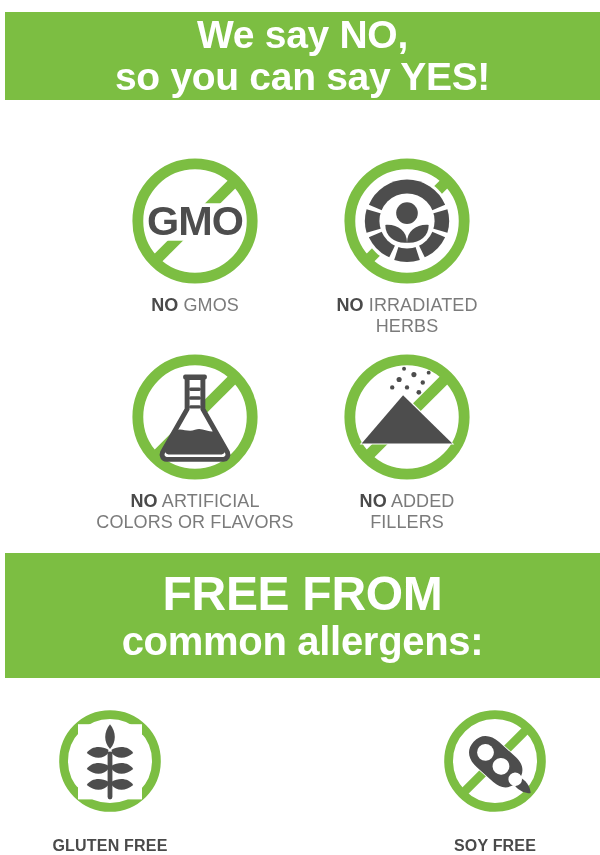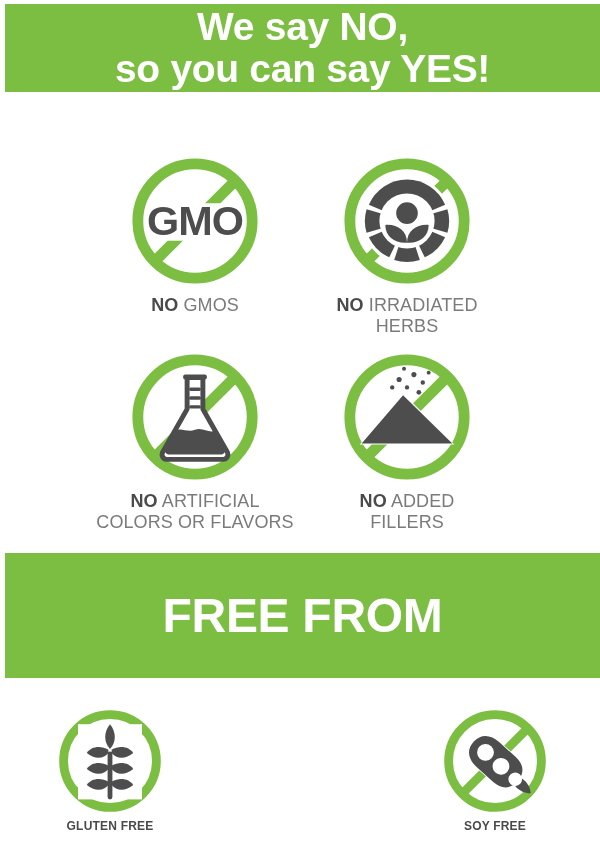--- a/index.html
+++ b/index.html
@@ -18,21 +18,21 @@
     left:5px;
     width:595px;
     background:#7cbe42;
     color:#ffffff;
     display:flex;
     flex-direction:column;
     align-items:center;
     justify-content:center;
     box-sizing:border-box;
   }
-  #banner-top{top:4px;height:88px;align-items:center;}
+  #banner-top{top:12px;height:88px;align-items:center;}
   #banner-mid{top:553px;height:125px;}
 
   .banner-line{
     font-weight:bold;
     letter-spacing:-0.3px;
     line-height:1.08;
     text-align:center;
     white-space:nowrap;
   }
   #banner-top .l1{font-size:39px;}
@@ -78,22 +78,22 @@
   .acell{
     position:absolute;
     width:200px;
     display:flex;flex-direction:column;align-items:center;
   }
   .acell-1{left:10px;top:0;}
   .acell-2{left:200px;top:0;}
   .acell-3{left:395px;top:0;}
 
   .acap{
-    margin-top:2px;
-    font-size:12px;
+    margin-top:20px;
+    font-size:16px;
     font-weight:bold;
     color:#4a4a4a;
     letter-spacing:0.2px;
     text-align:center;
     white-space:nowrap;
   }
 </style>
 </head>
 <body>
 
@@ -195,20 +195,21 @@
       <div class="cap">
         <b>NO</b><span> ADDED</span><br>
         <span>FILLERS</span>
       </div>
     </div>
 
   </div>
 
   <div class="banner" id="banner-mid">
     <div class="banner-line l1">FREE FROM</div>
+    <div class="banner-line l2">common allergens:</div>
   </div>
 
   <div class="grid-bottom">
 
     <div class="acell acell-1">
       <svg class="badge-sm" viewBox="0 0 140 140">
         <circle cx="70" cy="70" r="58" fill="none" stroke="#7cbe42" stroke-width="11"></circle>
         <line x1="28" y1="112" x2="112" y2="28" stroke="#7cbe42" stroke-width="11"></line>
         <rect x="30" y="24" width="80" height="94" fill="#ffffff"></rect>
         <g fill="#4d4d4d">

